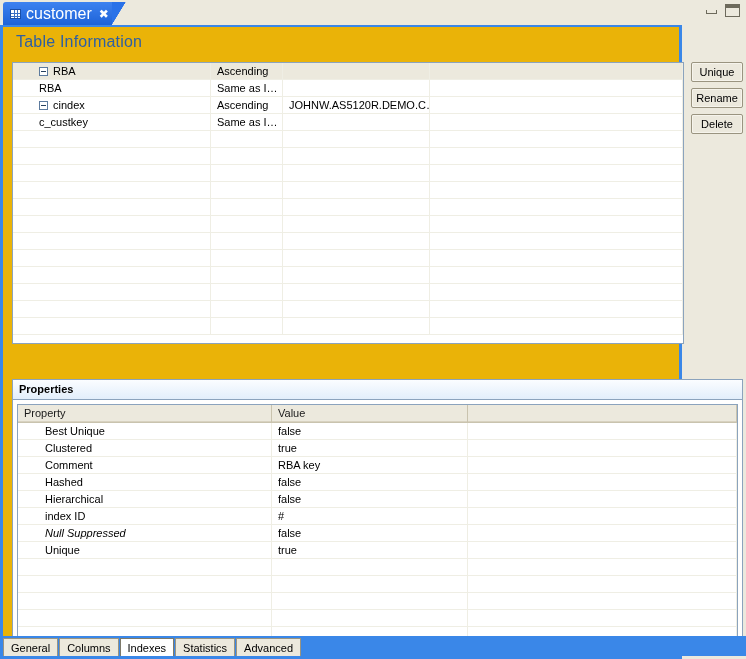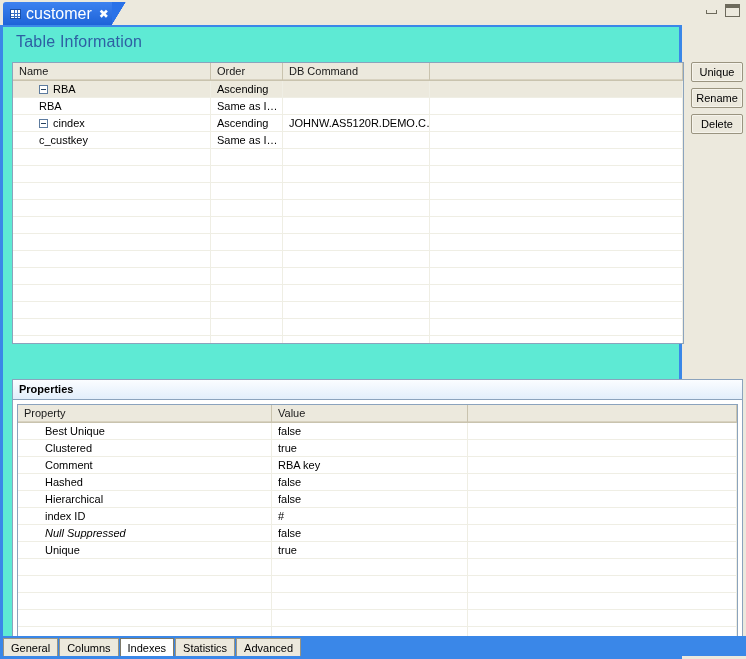--- a/index.html
+++ b/index.html
@@ -62,21 +62,21 @@
     box-shadow:3px 0 0 #3a6fc4;
   }
   .tab-label{font-size:16px;color:#fff;white-space:nowrap;}
   .tab-close{
     margin-left:2px;font-size:12px;font-weight:bold;color:#fff;line-height:1;
     cursor:pointer;font-family:"DejaVu Sans",sans-serif;
   }
   
   .client{
     position:absolute;left:0;top:25px;width:682px;height:634px;
-    background:#5eead4;
+    background:#eab308;
     border:3px solid #3a87e8;
     border-top:2px solid #3a87e8;
     box-sizing:border-box;
   }
   .page-title{
     position:absolute;left:13px;top:6px;
     font-size:16px;color:#2e5fa3;letter-spacing:.2px;
   }
   
   .idx-table{
@@ -169,26 +169,20 @@
       <span class="tab-close">✖</span>
     </div>
     <div class="tab-slant"></div>
   </div>
 
   <div class="client">
 
     <div class="page-title">Table Information</div>
 
     <div class="idx-table">
-      <div class="thead" id="idx-head">
-          <div class="th" style="width: 198px;">Name</div>
-          <div class="th" style="width: 72px;">Order</div>
-          <div class="th" style="width: 147px;">DB Command</div>
-          <div class="th" style="width: 253px;"></div>
-        </div>
       <div class="tbody" id="idx-body">
           <div class="trow first">
             <div class="td c-name" style="width: 198px;">
               <span class="expander"></span>
               <span>RBA</span>
             </div>
             <div class="td" style="width: 72px;">Ascending</div>
             <div class="td" style="width: 147px;"></div>
             <div class="td" style="width: 253px;"></div>
           </div>

